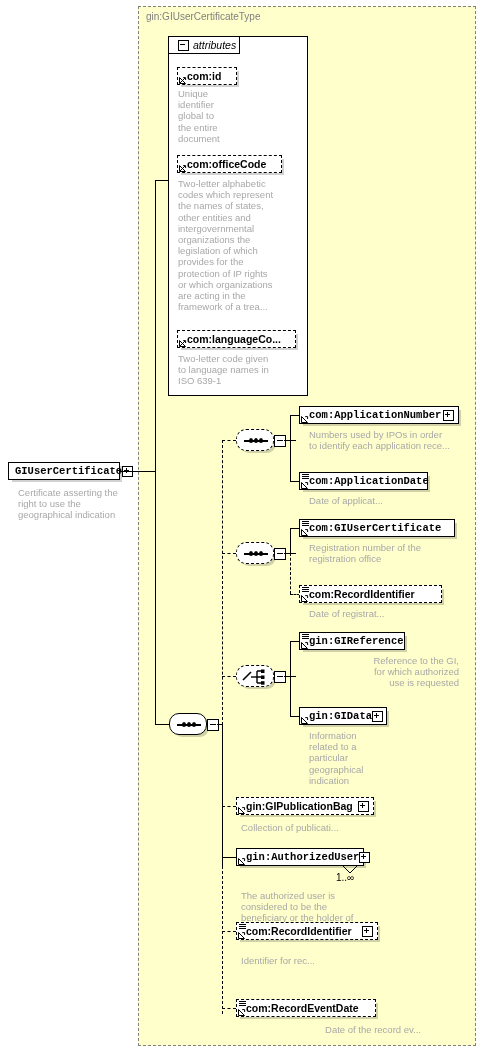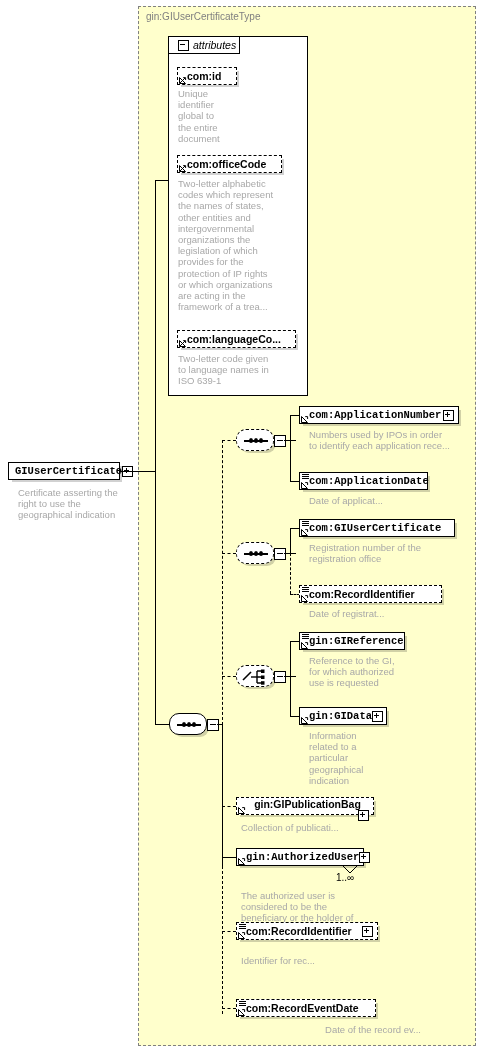--- a/index.html
+++ b/index.html
@@ -337,39 +337,39 @@
       <i></i>
       <i></i>
       <i></i>
     </span>
   <svg class="refarrow" viewBox="0 0 8 8">
     <path d="M0.5 7.5 L0.5 1.5 L6.5 7.5 Z" fill="none" stroke="#000" stroke-width="1"></path>
     <path d="M4.2 1.6 L6.6 1.6 L6.6 4.0" fill="none" stroke="#000" stroke-width="1"></path>
   </svg>
   <span>gin:GIReference</span>
 </div>
-<div class="anno" style="left:309px;top:655px;width:150px;">Reference to the GI,
+<div class="anno" style="left:309px;top:655px;width:150px;text-align:right;">Reference to the GI,
 for which authorized
 use is requested</div>
 
 <div class="node solid" style="left:299px;top:707px;width:88px;">
   <svg class="refarrow" viewBox="0 0 8 8">
     <path d="M0.5 7.5 L0.5 1.5 L6.5 7.5 Z" fill="none" stroke="#000" stroke-width="1"></path>
     <path d="M4.2 1.6 L6.6 1.6 L6.6 4.0" fill="none" stroke="#000" stroke-width="1"></path>
   </svg>
   <span>gin:GIData</span>
   <span class="boxexp" style="margin-left:auto;"></span>
 </div>
 <div class="anno" style="left:309px;top:730px;width:80px;">Information
 related to a
 particular
 geographical
 indication</div>
 
-<div class="node dashed" style="left:236px;top:797px;width:138px;flex-direction:column;">
+<div class="node dashed" style="left:236px;top:797px;width:138px;">
   <svg class="refarrow" viewBox="0 0 8 8">
     <path d="M0.5 7.5 L0.5 1.5 L6.5 7.5 Z" fill="none" stroke="#000" stroke-width="1"></path>
     <path d="M4.2 1.6 L6.6 1.6 L6.6 4.0" fill="none" stroke="#000" stroke-width="1"></path>
   </svg>
   <span>gin:GIPublicationBag</span>
   <span class="boxexp" style="margin-left:auto;"></span>
 </div>
 <div class="anno" style="left:241px;top:822px;width:180px;">Collection of publicati...</div>
 
 <div class="node solid" style="left:236px;top:848px;width:128px;">

